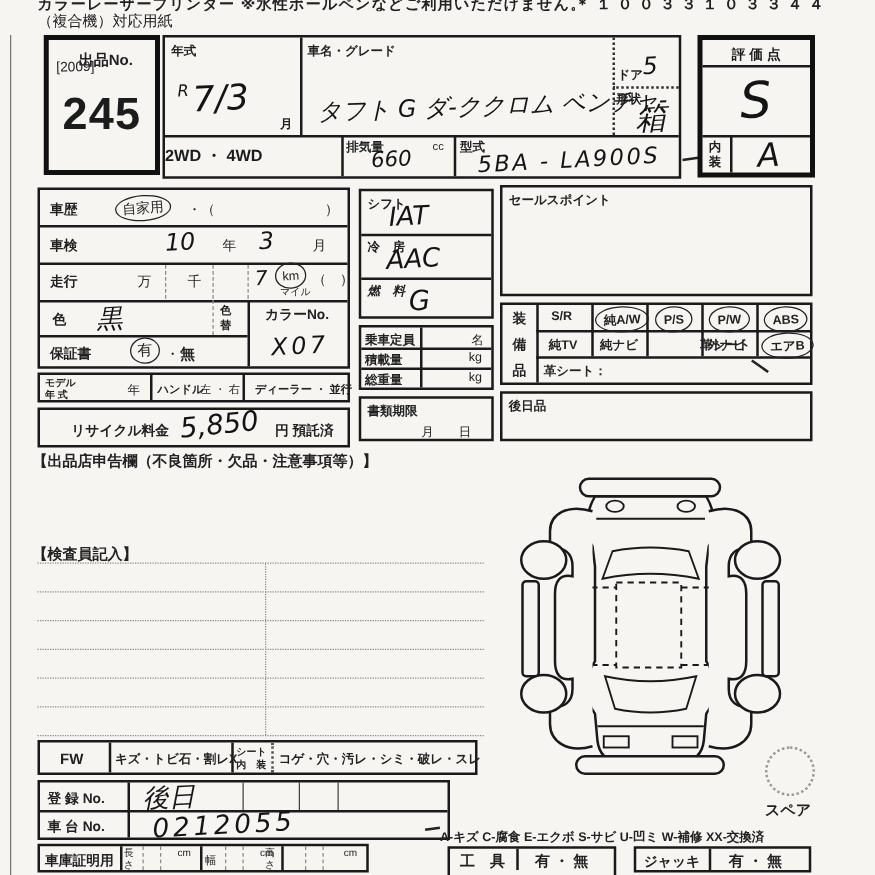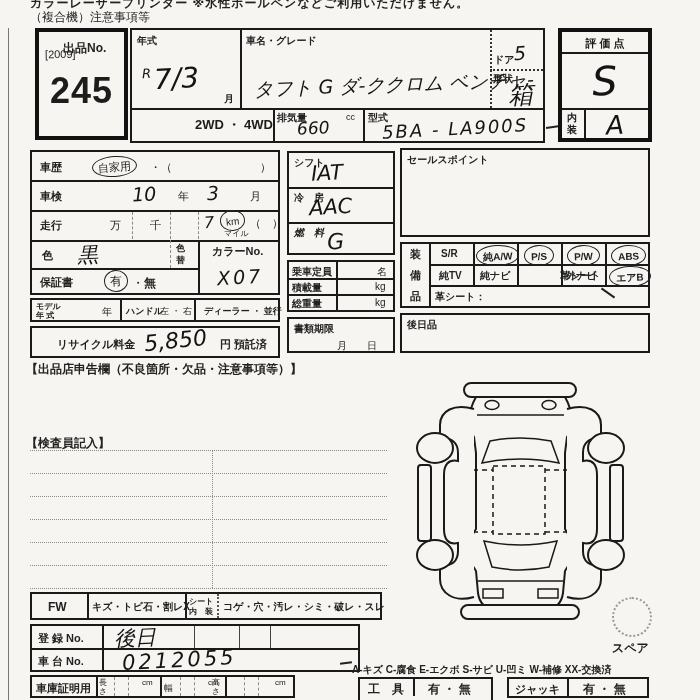--- a/index.html
+++ b/index.html
@@ -25,21 +25,24 @@
 </head>
 <body>
 
 <div class="page">
 
   <div class="abs" style="left:8px;top:28px;width:0;height:672px;border-left:1px solid #777;"></div>
 
   <div class="abs clip" style="left:30px;top:0;width:430px;height:9px;">
     <div class="txt" style="font-size:12px;font-weight:bold;margin-top:-5px;letter-spacing:1px;">カラーレーザープリンター ※水性ボールペンなどご利用いただけません。</div>
   </div>
-  <div class="abs txt" style="left:30px;top:9px;font-size:12px;">（複合機）注意事項等</div>
+  <div class="abs clip" style="left:460px;top:0;width:235px;height:9px;">
+    <div class="txt" style="font-size:12px;font-weight:bold;margin-top:-5px;letter-spacing:5px;">＊１００３３１０３３４４</div>
+  </div>
+  <div class="abs txt" style="left:30px;top:9px;font-size:12px;">（複合機）対応用紙</div>
 
   <div class="box thick" style="left:35px;top:28px;width:93px;height:112px;">
     <span class="abs lbl" style="left:24px;top:8px;font-size:12px;">出品No.</span>
     <span class="abs txt" style="left:6px;top:16px;font-size:11px;transform:rotate(-1deg);">[2009]</span>
     <div class="abs" style="left:0;top:38px;width:85px;text-align:center;font-size:36px;font-weight:bold;letter-spacing:1px;">245</div>
   </div>
 
   <div class="box" style="left:130px;top:28px;width:415px;height:115px;">
 
     <div class="solidh" style="left:0;top:78px;width:411px;"></div>
@@ -57,21 +60,21 @@
     <span class="abs lbl" style="left:92px;top:62px;">月</span>
 
     <span class="abs lbl" style="left:114px;top:4px;">車名・グレード</span>
     <span class="abs hw" style="left:122px;top:42px;font-size:19px;transform:rotate(-2deg);">タフト G ダ-ククロム ベンチャ-</span>
 
     <span class="abs lbl" style="left:362px;top:3px;margin-top:20px;">ドア</span>
     <span class="abs hw" style="left:382px;top:12px;font-size:19px;">5</span>
     <span class="abs lbl" style="left:361px;top:42px;">形状</span>
     <span class="abs hw" style="left:376px;top:48px;font-size:25px;">箱</span>
 
-    <div class="abs" style="left:0;top:86px;width:141px;text-align:right;font-size:13px;font-weight:bold;">2WD ・ 4WD</div>
+    <div class="abs" style="left:0;top:86px;width:141px;text-align:left;font-size:13px;font-weight:bold;">2WD ・ 4WD</div>
     <span class="abs lbl" style="left:145px;top:81px;">排気量</span>
     <span class="abs txt" style="left:214px;top:82px;font-size:9px;">cc</span>
     <span class="abs hw" style="left:165px;top:88px;font-size:17px;">660</span>
     <span class="abs lbl" style="left:236px;top:81px;">型式</span>
     <span class="abs hw" style="left:250px;top:88px;font-size:18px;letter-spacing:2px;">5BA - LA900S</span>
   </div>
   <div class="penstroke" style="left:546px;top:126px;width:14px;"></div>
 
   <div class="box thick" style="left:558px;top:28px;width:94px;height:114px;">
     <div class="abs" style="left:0;top:4px;width:86px;text-align:center;font-size:11px;font-weight:bold;">評 価 点</div>

